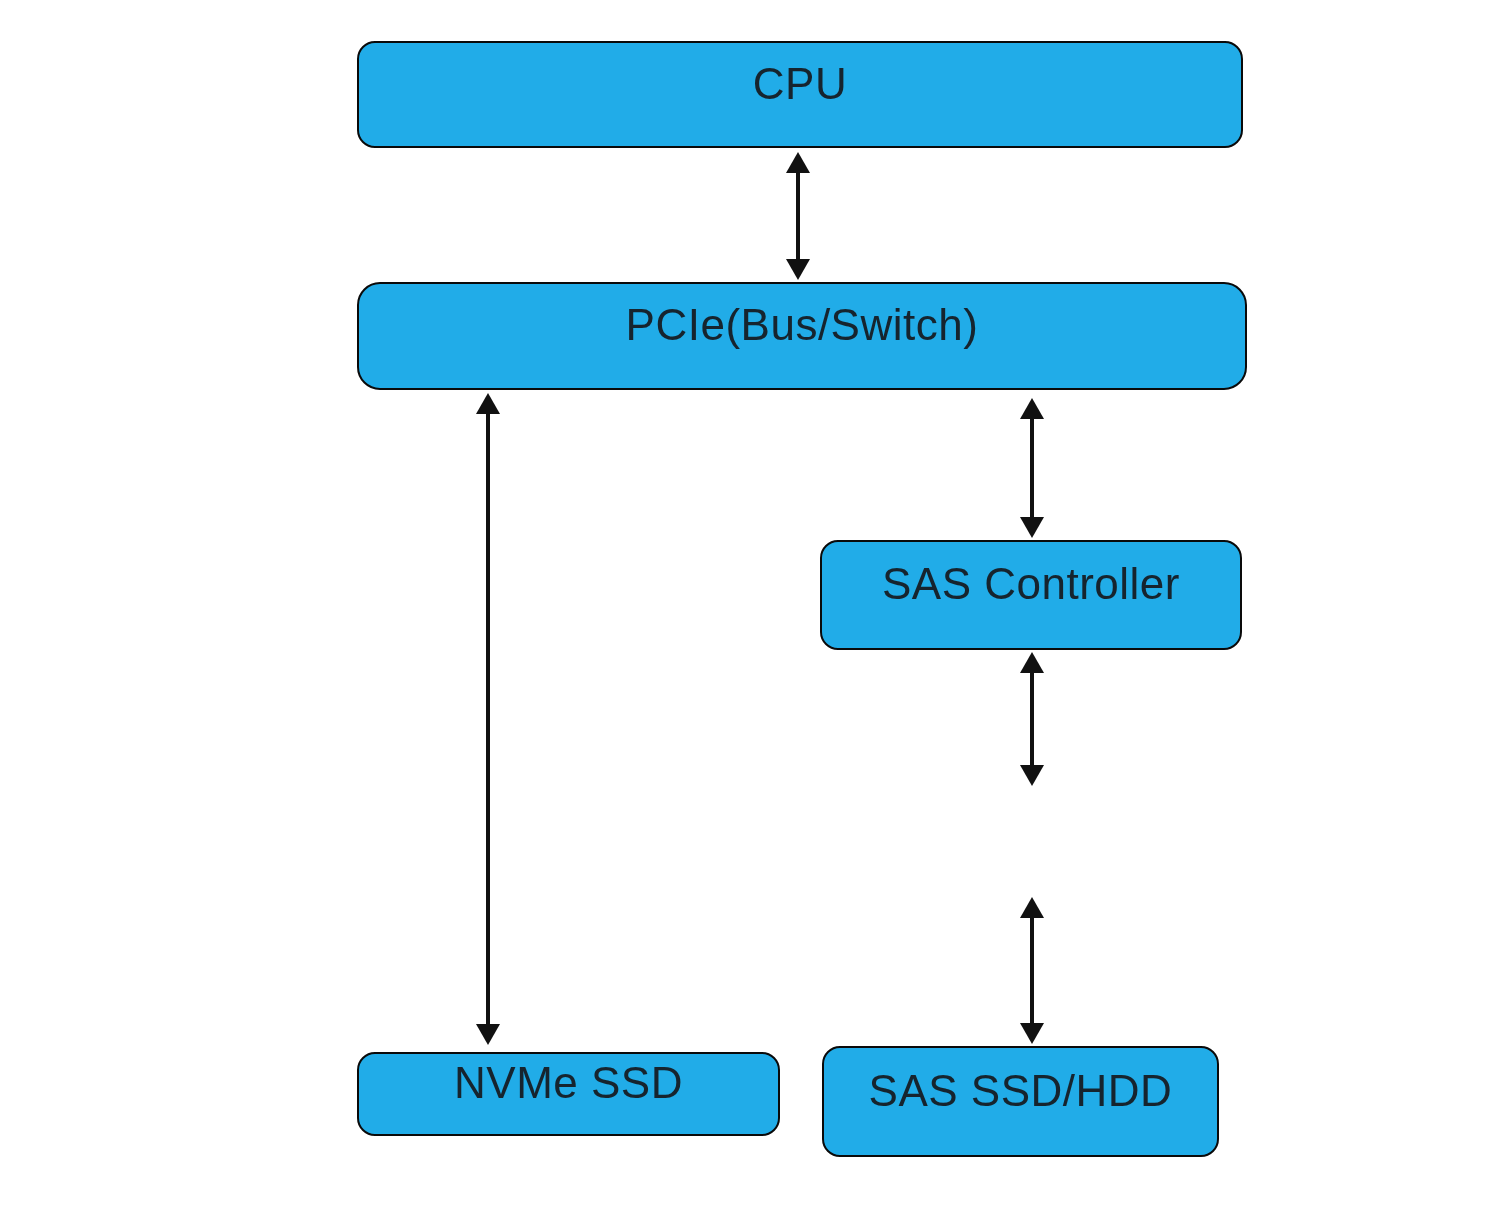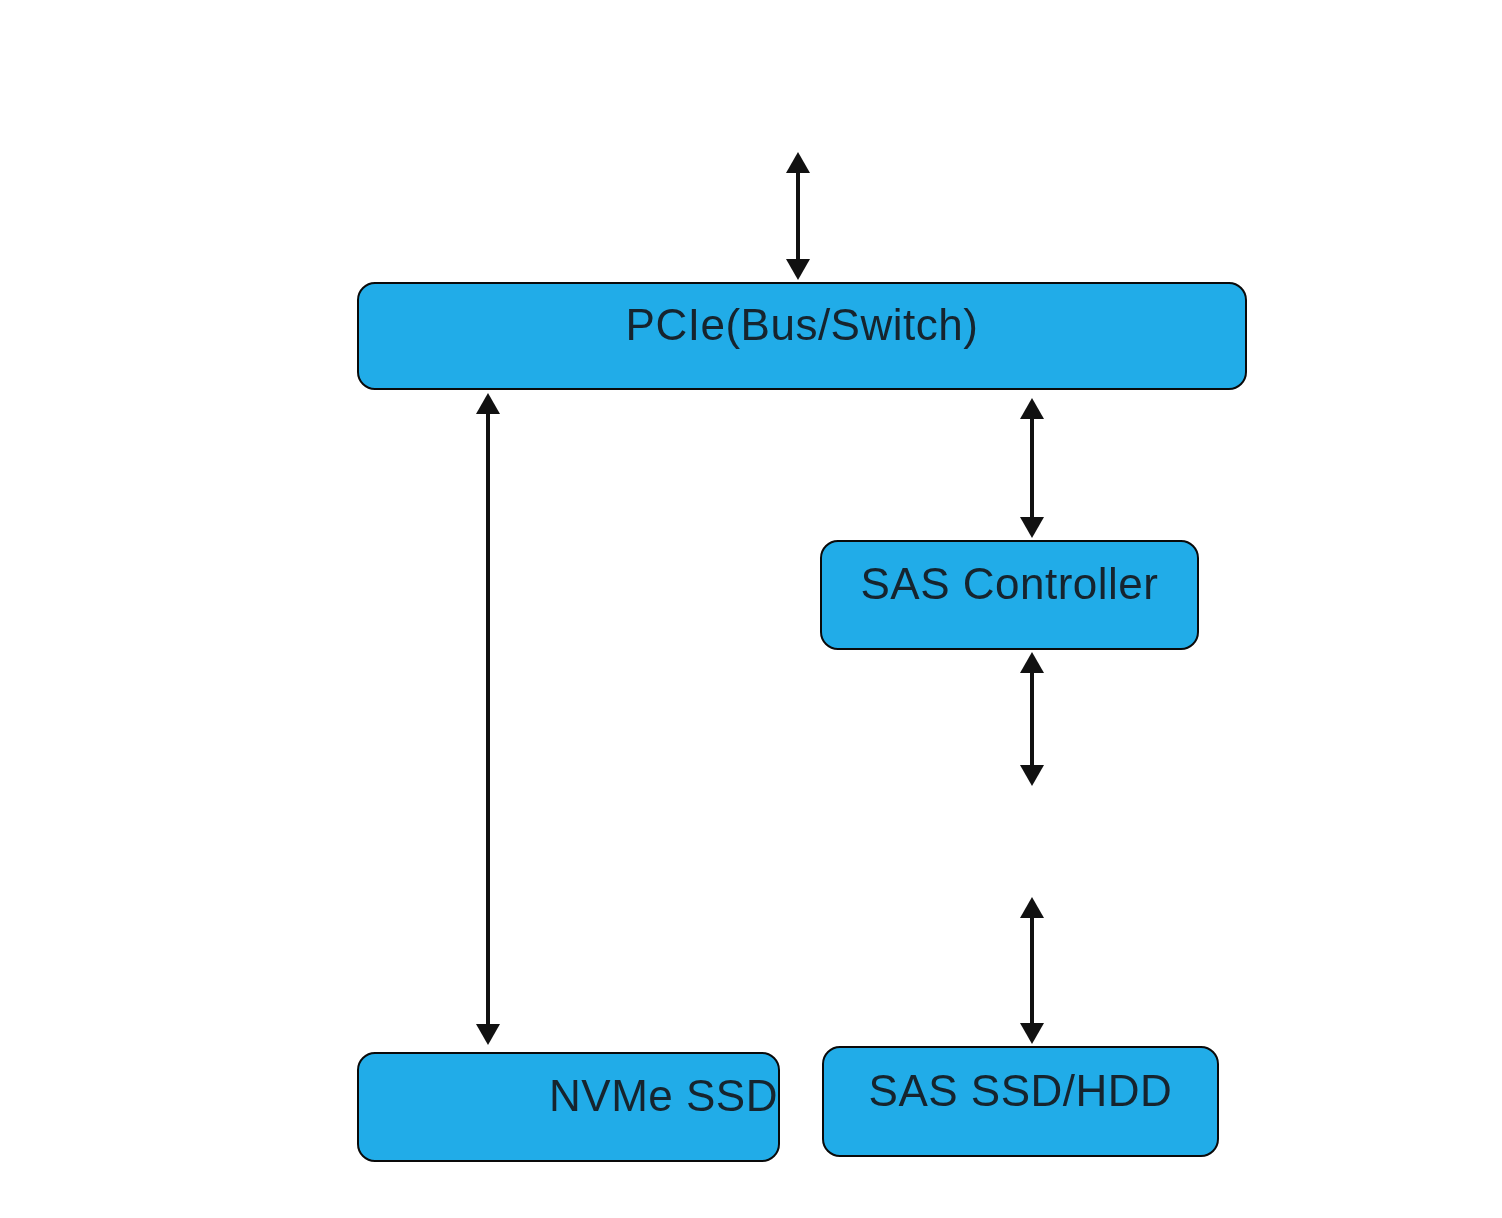--- a/index.html
+++ b/index.html
@@ -70,31 +70,34 @@
     white-space: nowrap;
     letter-spacing: 1px;
     text-shadow: 3px 3px 0 rgba(70,70,70,0.9), -1px -1px 0 rgba(70,70,70,0.35);
   }
 </style>
 </head>
 <body>
 
 <div class="canvas">
 
+  <div class="node" style="left:357px; top:41px; width:886px; height:107px;">
+    <span class="label">CPU</span>
+  </div>
 
-  <div class="node" style="left:357px; top:282px; width:890px; height:108px;">
+  <div class="node" style="left:357px; top:282px; width:890px; height:108px;border-radius:23px;">
     <span class="label">PCIe(Bus/Switch)</span>
   </div>
 
-  <div class="node" style="left:820px; top:540px; width:379px; height:110px;">
+  <div class="node" style="left:820px; top:540px; width:422px; height:110px;">
     <span class="label">SAS Controller</span>
   </div>
 
 
-  <div class="node" style="left:357px; top:1052px; width:423px; height:110px;justify-content:flex-end;">
+  <div class="node" style="left:357px; top:1052px; width:423px; height:84px;">
     <span class="label">NVMe SSD</span>
   </div>
 
   <div class="node" style="left:822px; top:1046px; width:397px; height:111px;">
     <span class="label">SAS SSD/HDD</span>
   </div>
 
   <div class="varrow" style="left:786px; top:152px; height:128px;">
     <div class="head-up"></div>
     <div class="shaft"></div>

